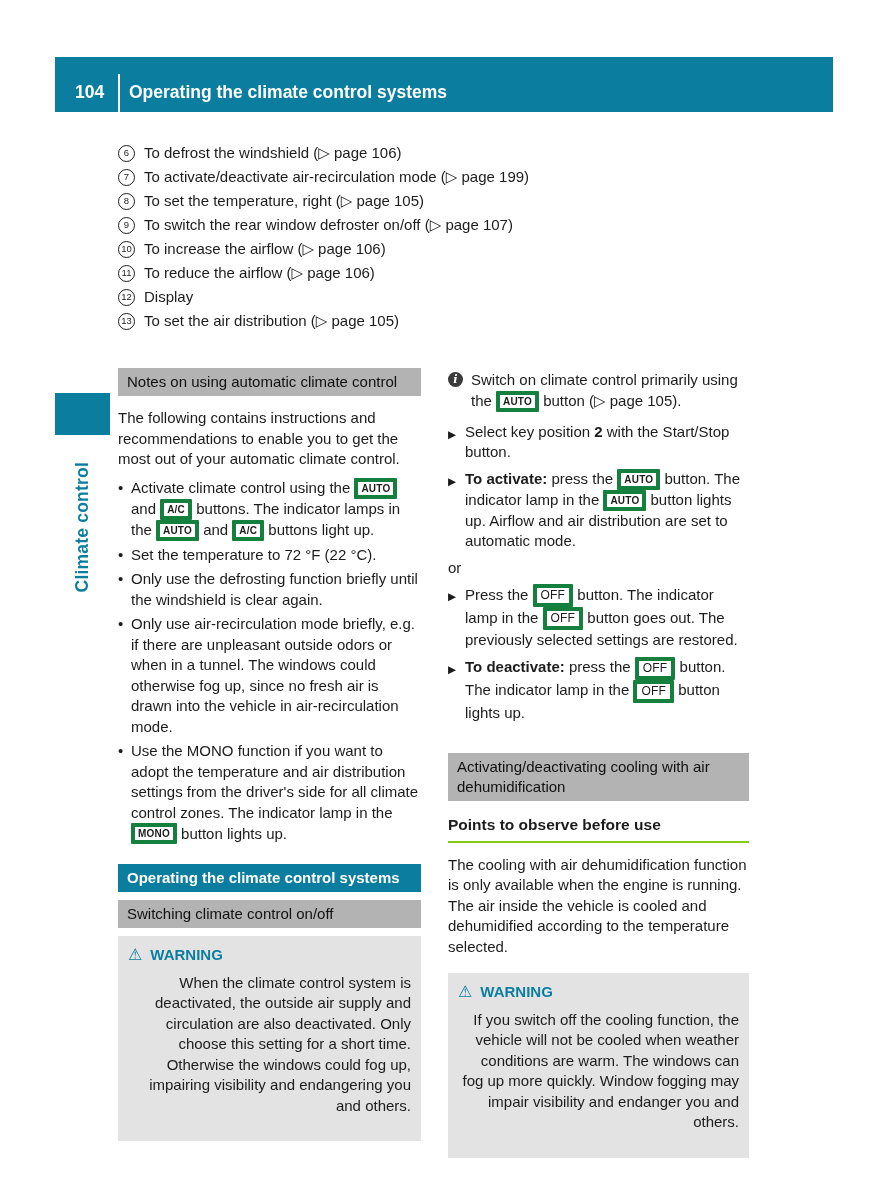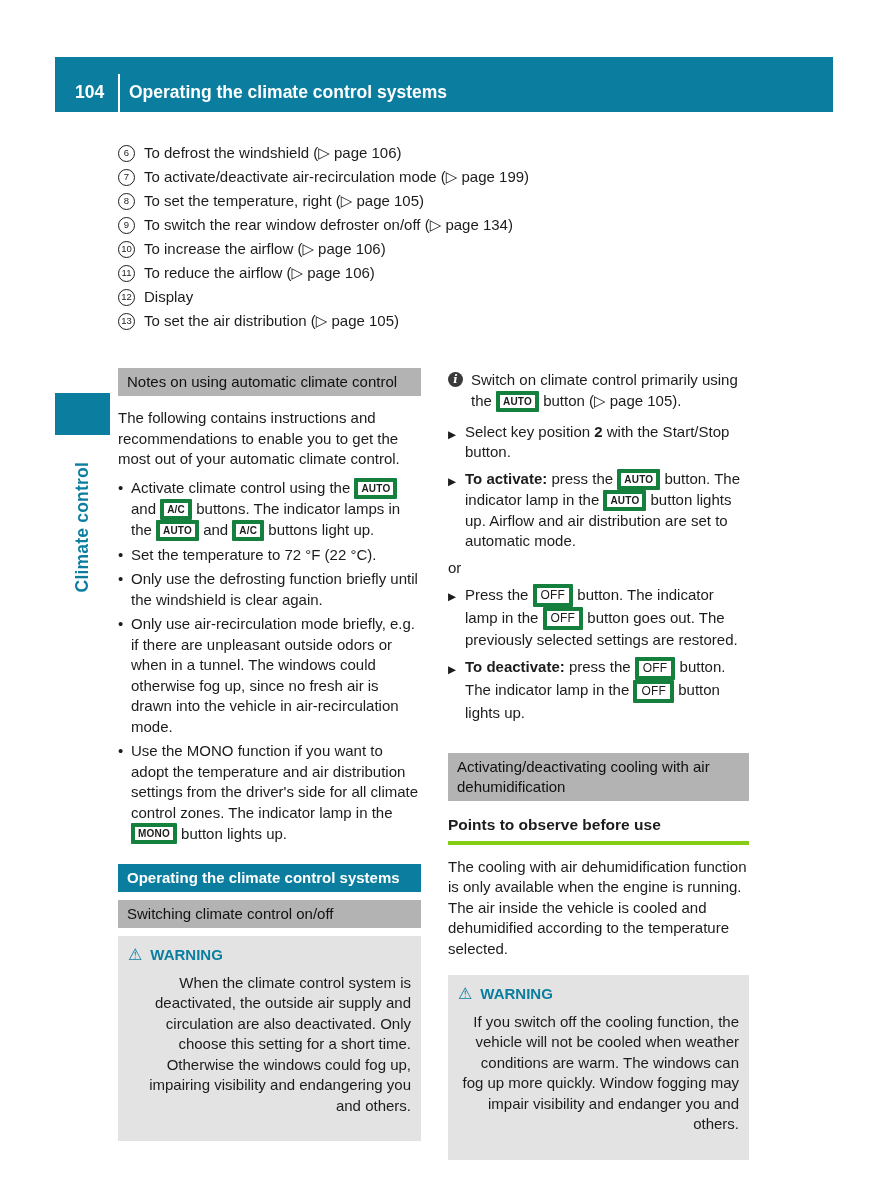--- a/index.html
+++ b/index.html
@@ -50,21 +50,21 @@
   .info { position:relative; padding-left:23px; margin:2px 0 0; }
   .info-badge { position:absolute; left:0; top:2px; width:15px; height:15px; border-radius:50%;
                 background:#3a3a3a; color:#fff; display:flex; align-items:center; justify-content:center;
                 font-size:11.5px; font-weight:bold; font-style:italic; font-family:"DejaVu Serif",serif; }
 
   .steps { list-style:none; margin:10px 0 0; padding:0; }
   .steps li.step { position:relative; padding-left:17px; margin-bottom:6px; }
   .steps .arrow { position:absolute; left:0; top:2px; font-size:10.5px; color:#1c1c1c; }
   .steps li.plain { margin:2px 0 6px; }
 
-  .rule-head { margin:14px 0 0; padding-bottom:5px; border-bottom:4px solid #84cc16;
+  .rule-head { margin:14px 0 0; padding-bottom:5px; border-bottom:2px solid #84cc16;
                font-size:15.5px; font-weight:bold; }
 
   .warning { background:var(--note-bg,#e3e3e3); padding:9px 10px 13px; margin-top:8px; }
   .warning.mt16 { margin-top:16px; }
   .warn-head { color:var(--accent,#0b7e9f); font-weight:bold; display:flex; gap:8px; align-items:center; font-size:15px; }
   .warn-icon { font-size:16px; line-height:1; font-weight:normal; }
   .warning p { margin:7px 0 12px;text-align:right; }
 
   
   .kc { display:inline-block; box-sizing:border-box; border:4px solid #15803d; border-radius:1px;
@@ -96,21 +96,21 @@
     <li>
       <span class="cnum">7</span>
       <span>To activate/deactivate air-recirculation mode (▷ page 199)</span>
     </li>
     <li>
       <span class="cnum">8</span>
       <span>To set the temperature, right (▷ page 105)</span>
     </li>
     <li>
       <span class="cnum">9</span>
-      <span>To switch the rear window defroster on/off (▷ page 134)</span>
+      <span>To switch the rear window defroster on/off (▷ page 107)</span>
     </li>
     <li>
       <span class="cnum">10</span>
       <span>To increase the airflow (▷ page 106)</span>
     </li>
     <li>
       <span class="cnum">11</span>
       <span>To reduce the airflow (▷ page 106)</span>
     </li>
     <li>

